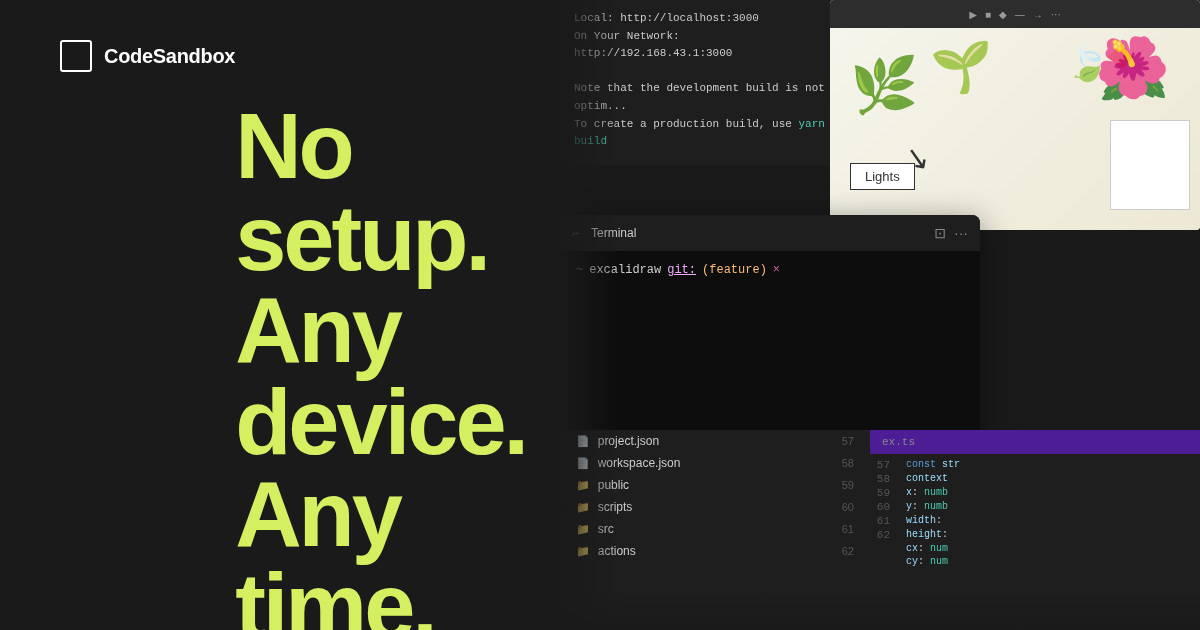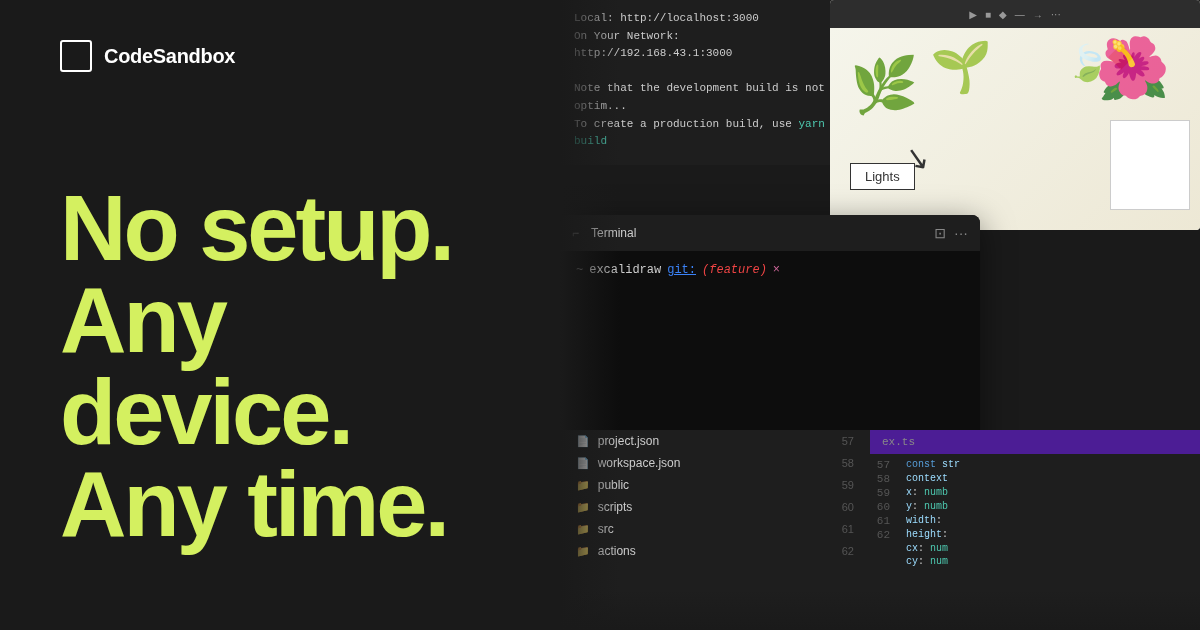--- a/index.html
+++ b/index.html
@@ -15,21 +15,21 @@
 
     
     .left-panel {
       position: absolute;
       left: 0;
       top: 0;
       width: 580px;
       height: 630px;
       background-color: #1a1a1a;
       display: flex;
-      flex-direction: column;
+      flex-direction: row;
       padding: 40px 60px;
     }
 
     .logo-area {
       display: flex;
       align-items: center;
       gap: 12px;
       margin-bottom: auto;
     }
 
@@ -256,27 +256,26 @@
 
     .prompt-arrow {
       color: #888;
     }
 
     .prompt-dir {
       color: #cccccc;
     }
 
     .prompt-git {
-      color: #3b82f6;
+      color: #f0abfc;
       text-decoration: underline;
     }
 
     .prompt-branch {
-      color: #ef4444;
-      font-style: italic;
+      color: #fdba74;
     }
 
     .prompt-dirty {
       color: #cc6699;
     }
 
     
     .file-explorer {
       position: absolute;
       bottom: 0;

